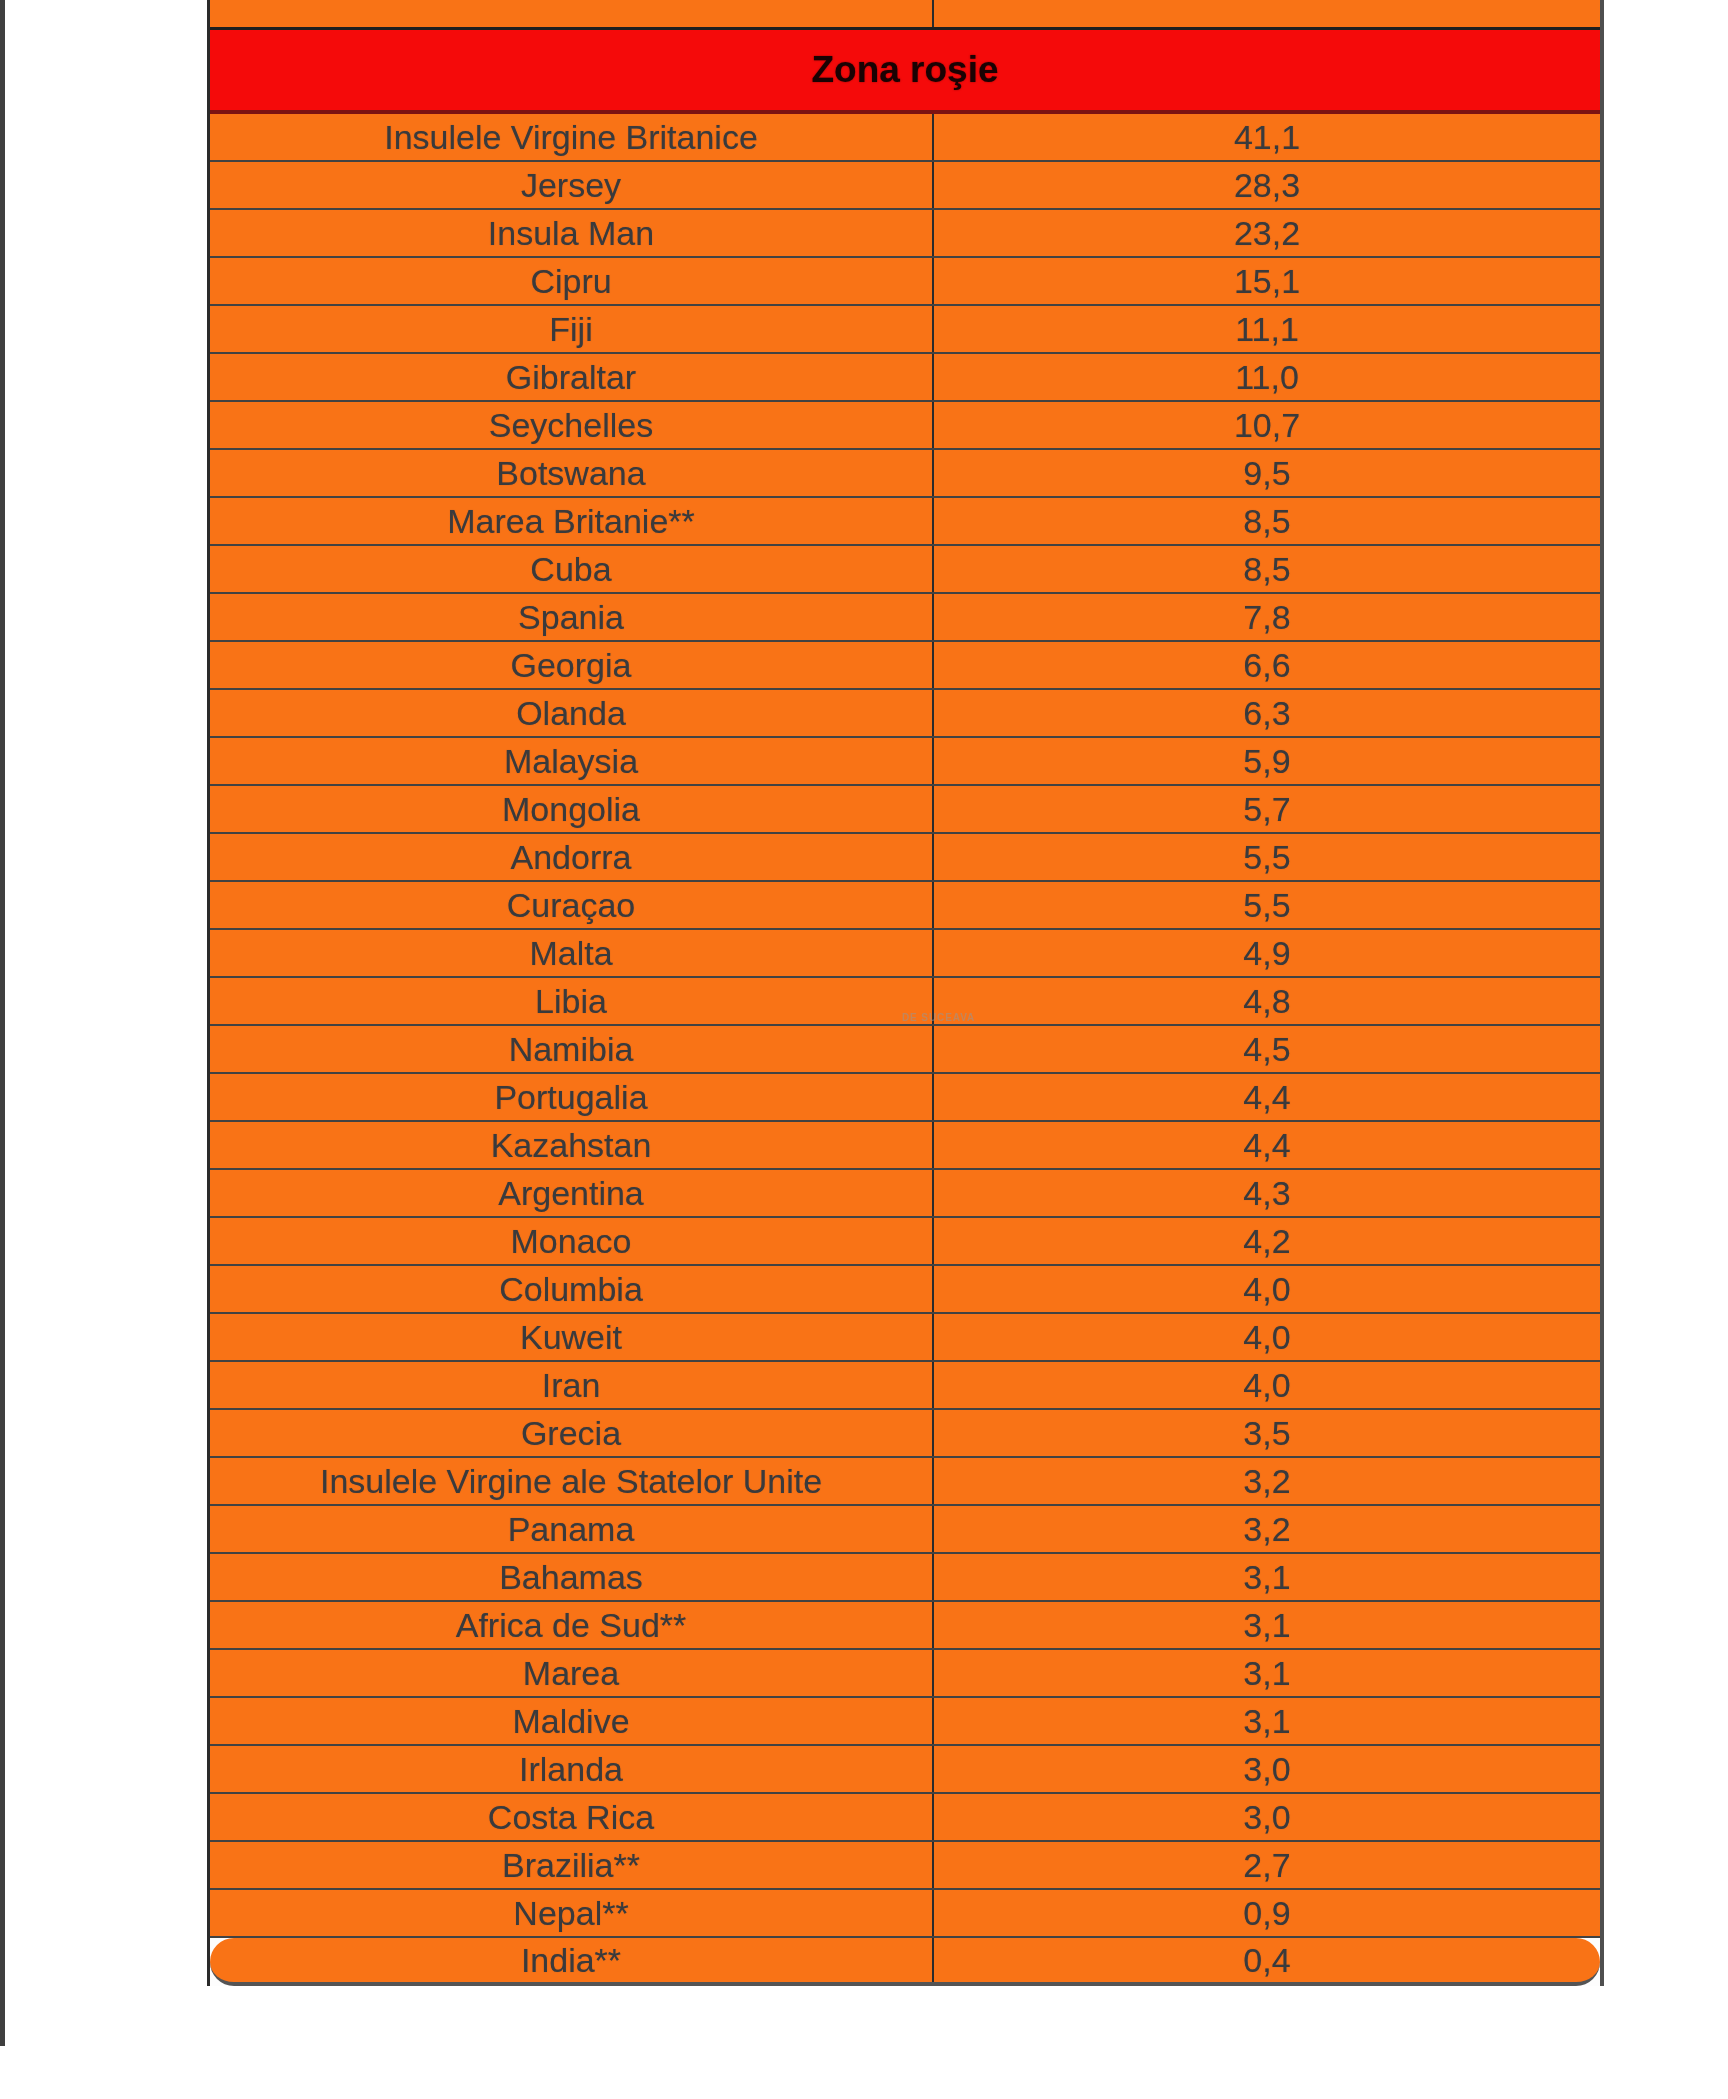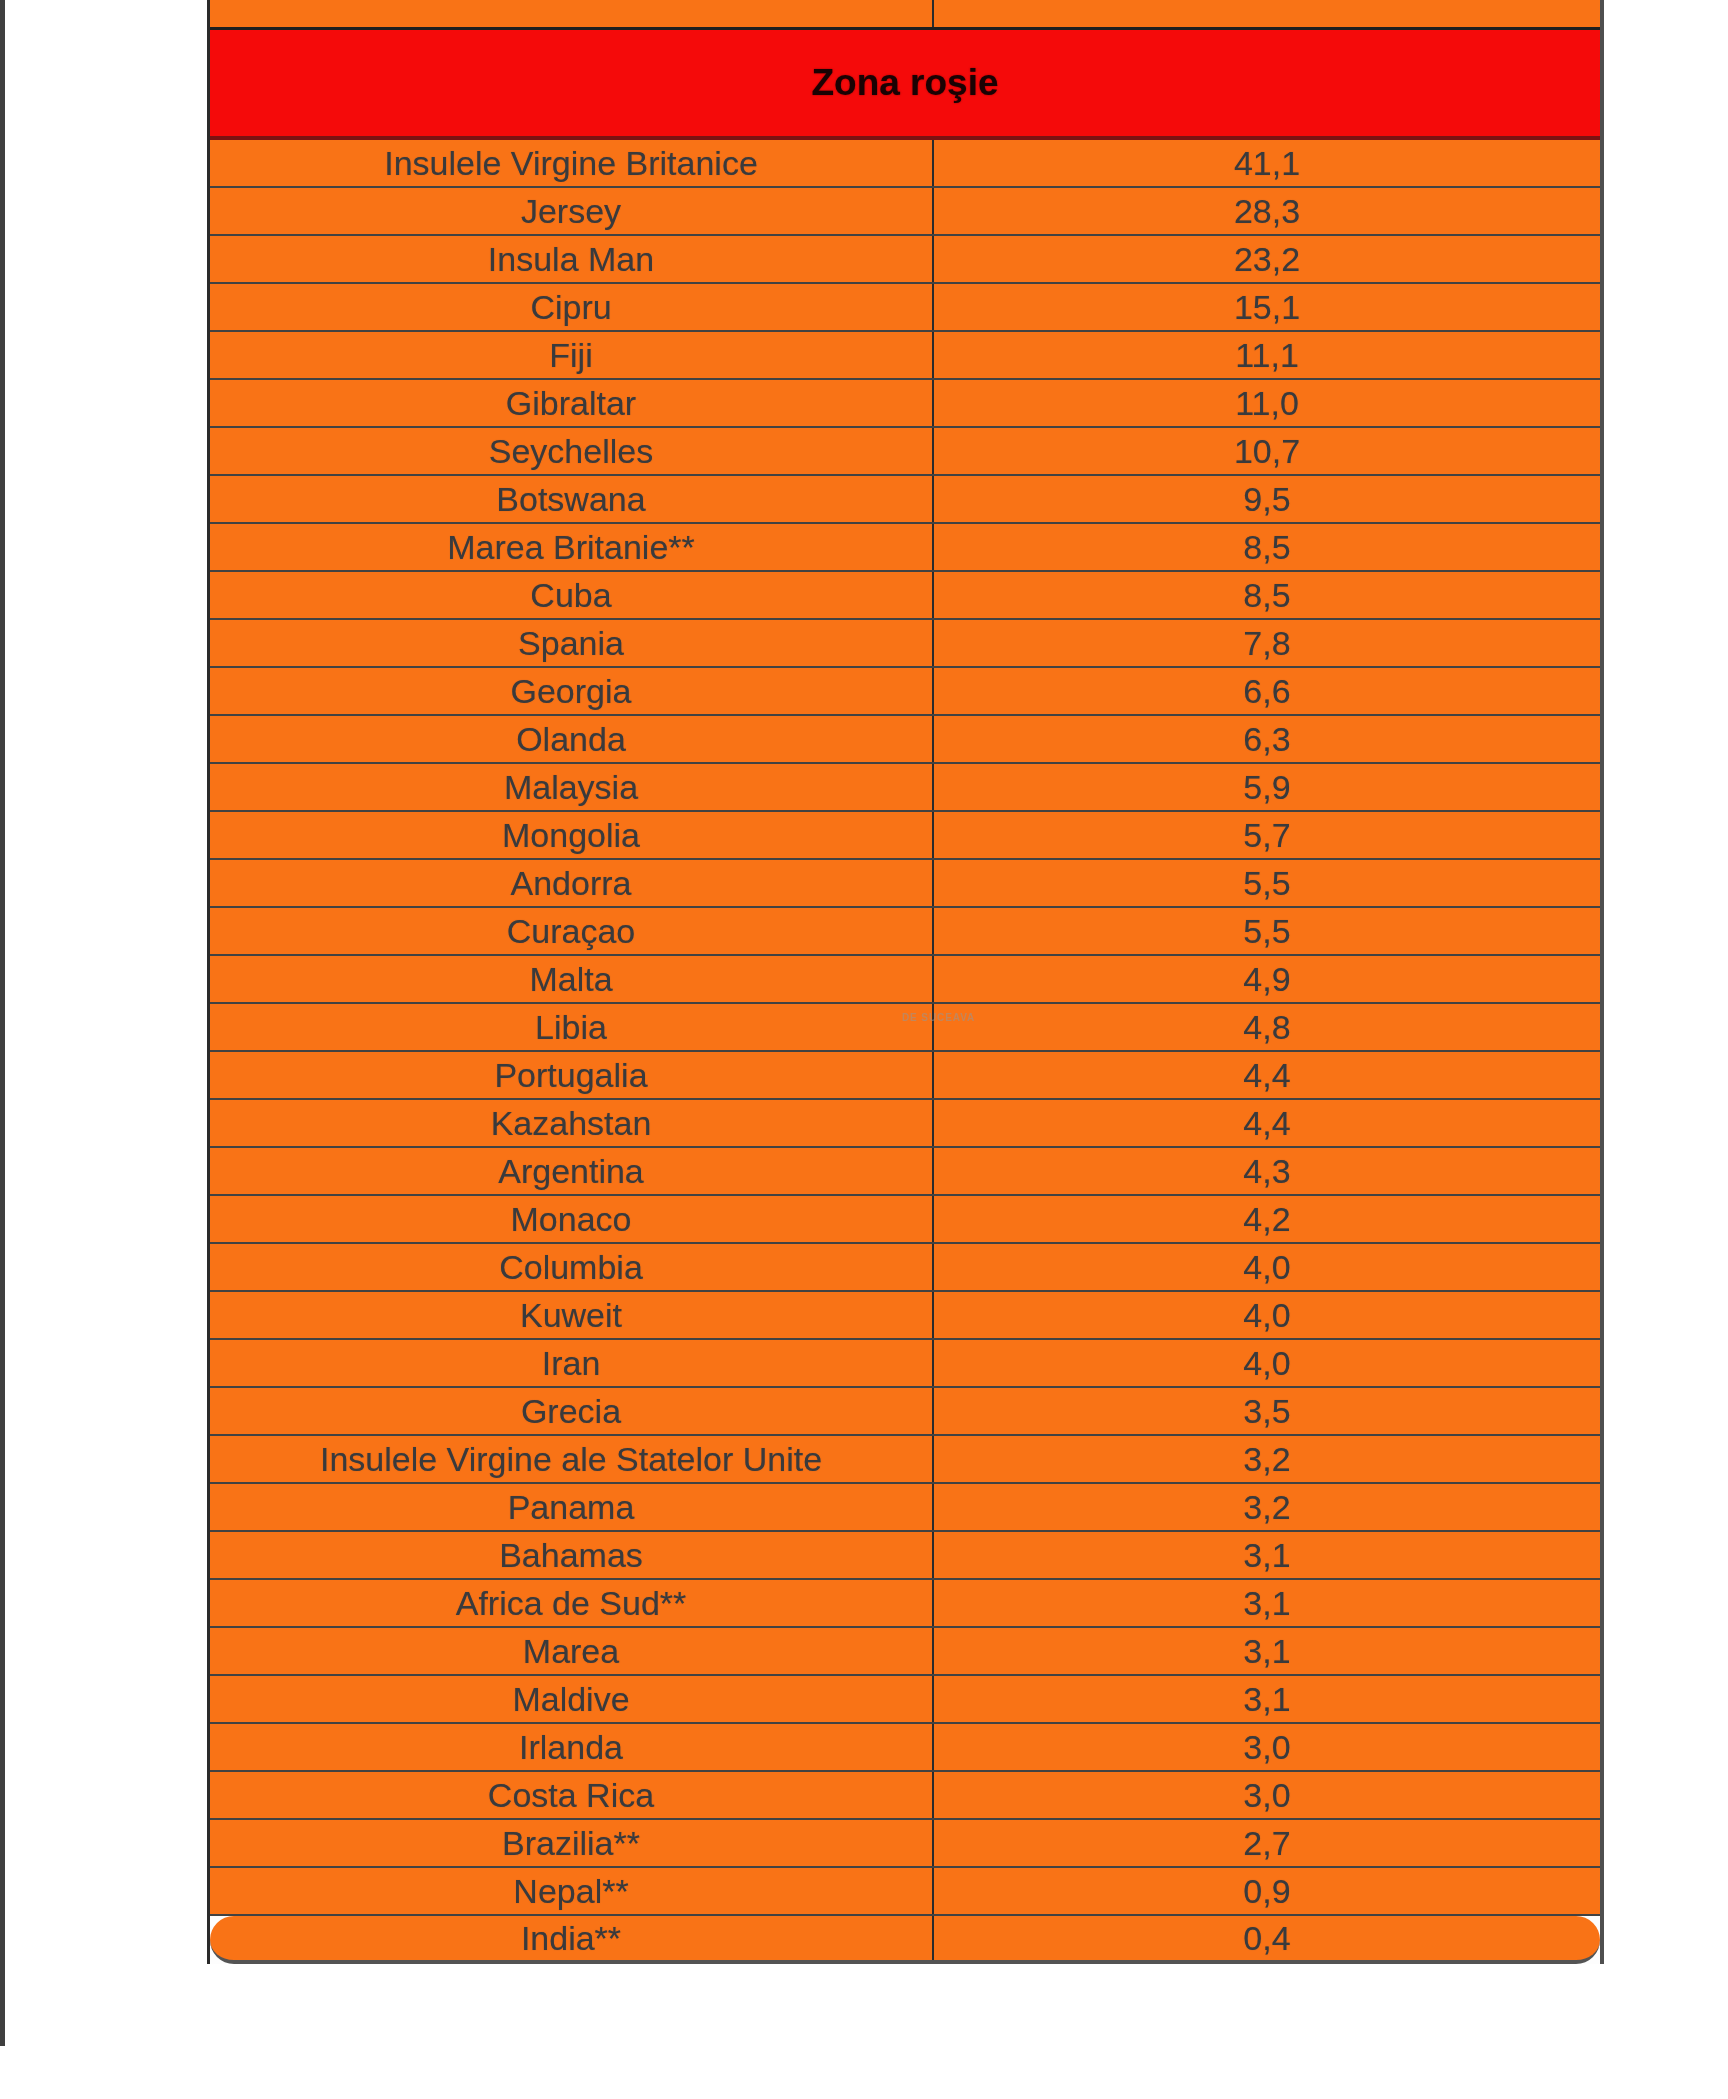--- a/index.html
+++ b/index.html
@@ -58,21 +58,21 @@
   }
   .cell.c2 { flex: 1; }
   .cell-text {
     font-size: 34px;
     color: #3a3a3c;
     text-shadow: 0 0 0.9px rgba(70,70,70,0.55);
     white-space: nowrap;
   }
   .banner {
     box-sizing: border-box;
-    height: 110px;
+    height: 84px;
     border-bottom: 4.5px solid #7c1212;
     display: flex;
     align-items: center;
     justify-content: center;
   }
   .banner-label {
     font-size: 37px;
     font-weight: bold;
     color: #1a0203;
     text-shadow: 0 0 1.8px rgba(60,0,0,0.6);
@@ -258,20 +258,28 @@
         <div class="row">
           <div class="cell c1">
             <span class="cell-text">Libia</span>
           </div>
           <div class="cell c2">
             <span class="cell-text">4,8</span>
           </div>
         </div>
         <div class="row">
           <div class="cell c1">
+            <span class="cell-text">Namibia</span>
+          </div>
+          <div class="cell c2">
+            <span class="cell-text">4,5</span>
+          </div>
+        </div>
+        <div class="row">
+          <div class="cell c1">
             <span class="cell-text">Portugalia</span>
           </div>
           <div class="cell c2">
             <span class="cell-text">4,4</span>
           </div>
         </div>
         <div class="row">
           <div class="cell c1">
             <span class="cell-text">Kazahstan</span>
           </div>

